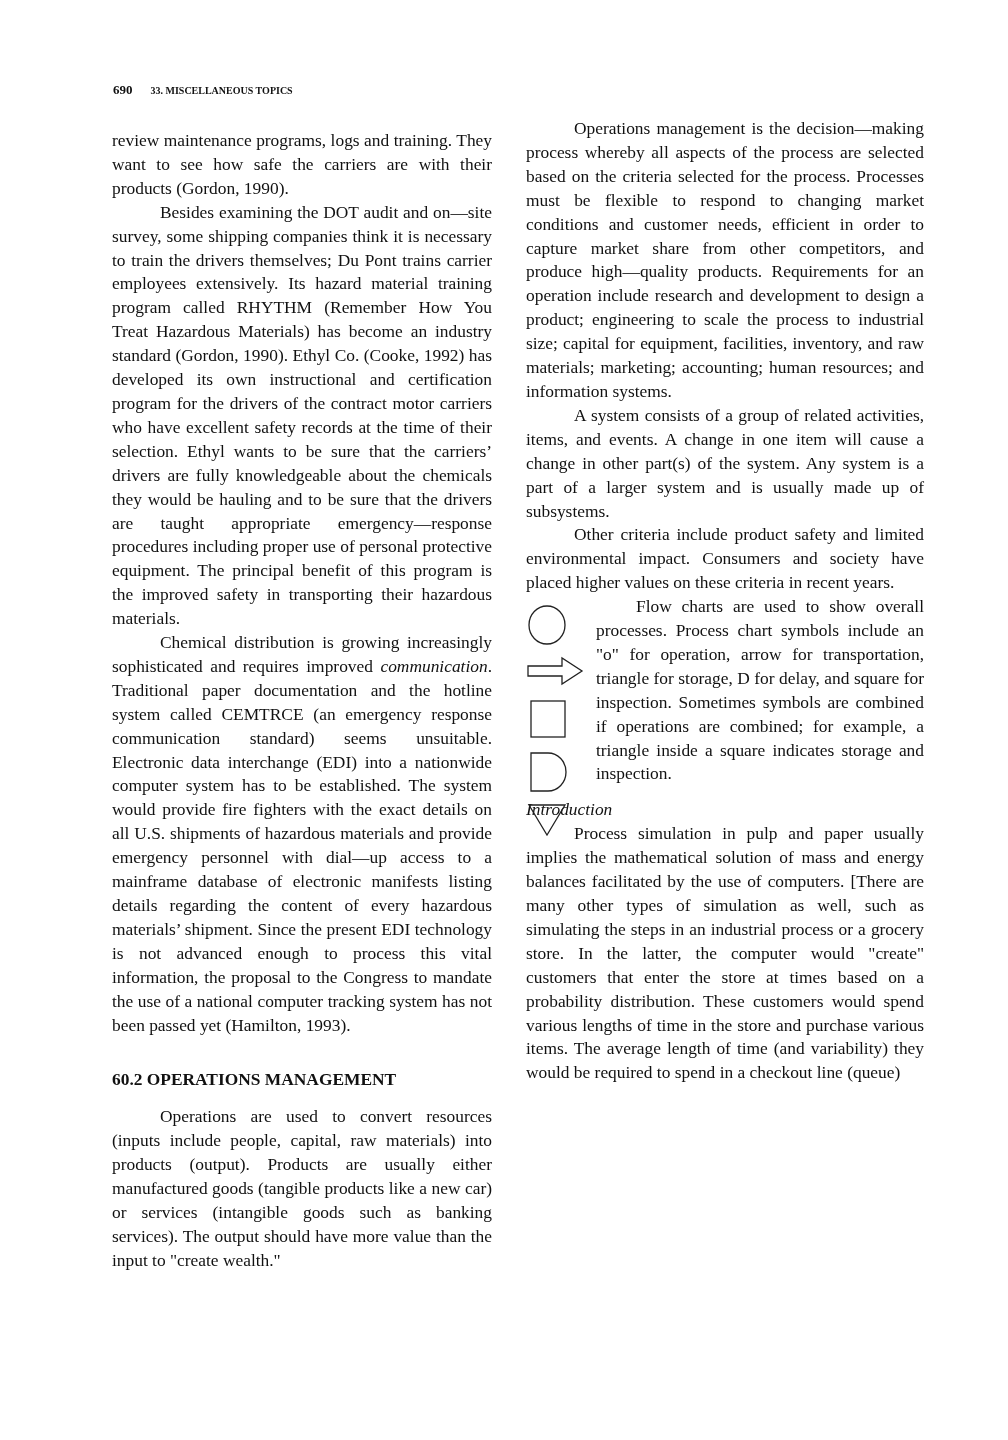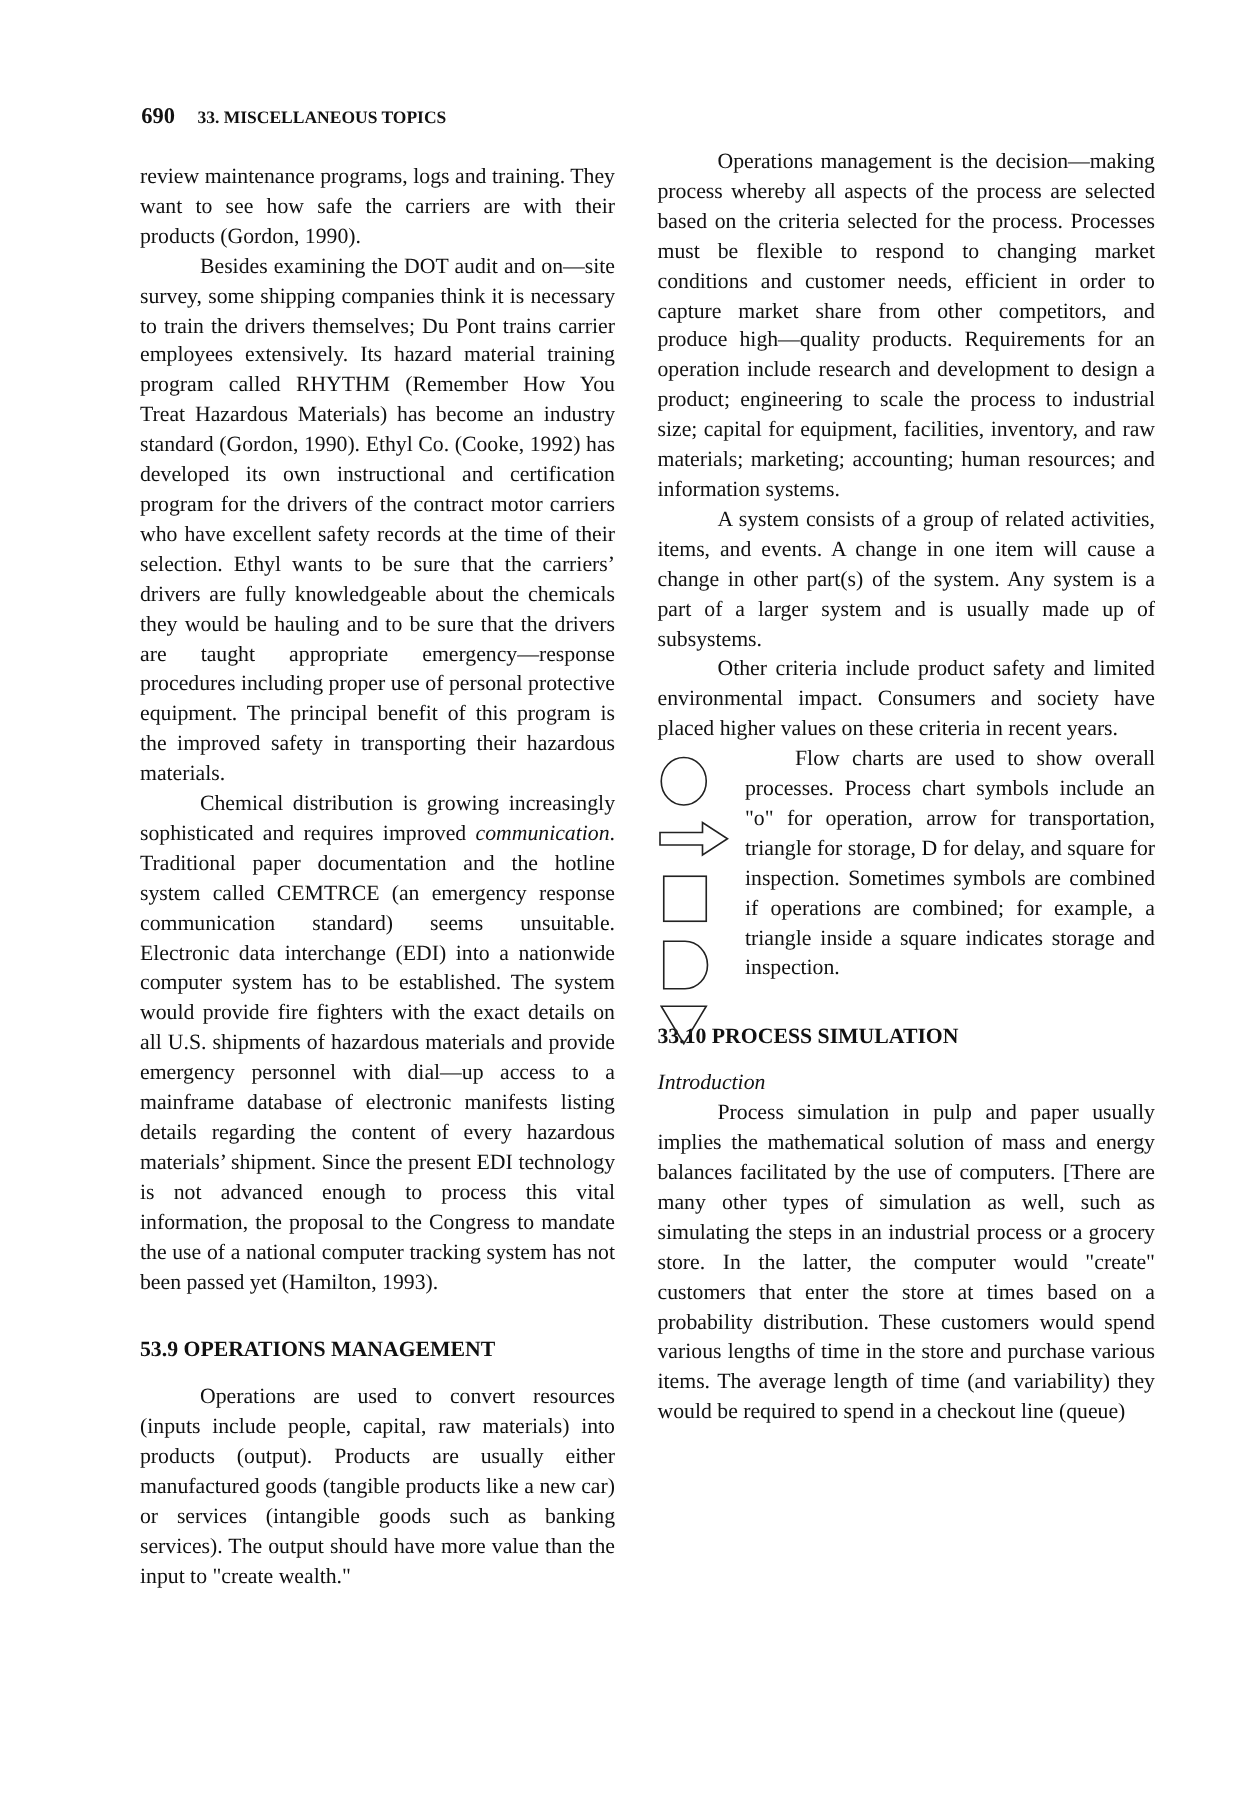--- a/index.html
+++ b/index.html
@@ -4,22 +4,22 @@
 <style>
   html, body { margin: 0; padding: 0; background: #ffffff; }
   body {
     width: 1008px; height: 1440px; position: relative; overflow: hidden;
     font-family: "Liberation Serif", "DejaVu Serif", serif; color: #111;
   }
   .running-head {
     position: absolute; left: 113px; top: 82px;
     font-weight: bold; display: flex; align-items: baseline;
   }
-  .page-num { font-size: 18px; margin-right: 18px; }
-  .chapter { font-size: 14px; }
+  .page-num { font-size: 13px; margin-right: 18px; }
+  .chapter { font-size: 10px; }
   .col {
     position: absolute; top: 117px; width: 380px;
     font-size: 17.4px; line-height: 23.9px; text-align: justify;
     hyphens: manual;
   }
   .col-left { left: 112px; margin-top: 12px; }
   .col-right { left: 526px; width: 398px; }
   p { margin: 0; }
   p.ind { text-indent: 48px; }
   .section-heading {
@@ -40,21 +40,21 @@
 
 <div class="running-head">
   <span class="page-num">690</span>
   <span class="chapter">33. MISCELLANEOUS TOPICS</span>
 </div>
 
 <div class="col col-left">
   <p>review maintenance programs, logs and training. They want to see how safe the carriers are with their products (Gordon, 1990).</p>
   <p class="ind">Besides examining the DOT audit and on—site survey, some shipping companies think it is necessary to train the drivers themselves; Du Pont trains carrier employees extensively.  Its hazard material training program called RHYTHM (Remember How You Treat Hazardous Materials) has become an industry standard (Gordon, 1990). Ethyl Co. (Cooke, 1992) has developed its own instructional and certification program for the drivers of the contract motor carriers who have excellent safety records at the time of their selec­tion.  Ethyl wants to be sure that the carriers’ drivers are fully knowledgeable about the chemi­cals they would be hauling and to be sure that the drivers are taught appropriate emergency—re­sponse procedures including proper use of person­al protective equipment.  The principal benefit of this program is the improved safety in transporting their hazardous materials.</p>
   <p class="ind"><span>Chemical distribution is growing increasingly sophisticated and requires improved </span><em>communica­tion</em><span>.  Traditional paper documentation and the hotline system called CEMTRCE (an emergency response communication standard) seems unsuit­able.  Electronic data interchange (EDI) into a nationwide computer system has to be established. The system would provide fire fighters with the exact details on all U.S. shipments of hazardous materials and provide emergency personnel with dial—up access to a mainframe database of elec­tronic manifests listing details regarding the con­tent of every hazardous materials’ shipment. Since the present EDI technology is not advanced enough to process this vital information, the proposal to the Congress to mandate the use of a national computer tracking system has not been passed yet (Hamilton, 1993).</span></p>
-  <div class="section-heading">53.9 OPERATIONS MANAGEMENT</div>
+  <div class="section-heading">60.2 OPERATIONS MANAGEMENT</div>
   <p class="ind">Operations are used to convert resources (inputs include people, capital, raw materials) into products (output).  Products are usually either manufactured goods (tangible products like a new car) or services (intangible goods such as banking services).  The output should have more value than the input to "create wealth."</p>
 </div>
 
 <div class="col col-right">
   <p class="ind">Operations management is the decision—making process whereby all aspects of the process are selected based on the criteria selected for the process.  Processes must be flexible to respond to changing market conditions and customer needs, efficient in order to capture market share from other competitors, and produce high—quality prod­ucts.  Requirements for an operation include research and development to design a product; engineering to scale the process to industrial size; capital for equipment, facilities, inventory, and raw materials; marketing;  accounting;  human resources; and information systems.</p>
   <p class="ind">A system consists of a group of related activities, items, and events.  A change in one item will cause a change in other part(s) of the system.  Any system is a part of a larger system and is usually made up of subsystems.</p>
   <p class="ind">Other criteria include product safety and limited environmental impact.  Consumers and society have placed higher values on these criteria in recent years.</p>
 
   <div class="flow-block">
     <div class="symbols">
@@ -72,16 +72,15 @@
       </svg>
       <svg width="60" height="40">
         <path d="M3 4 L39 4 L21 34 Z" fill="none" stroke="#222" stroke-width="1.3"></path>
       </svg>
     </div>
     <div class="flow-text">
       <p class="ind">Flow charts are used to show overall processes.  Process chart symbols include an "o" for operation, arrow for transportation, triangle for storage, D for delay, and square for inspection.  Some­times symbols are combined if operations are combined;  for example, a triangle inside a square indicates  storage and inspection.</p>
     </div>
   </div>
 
-  <div class="section-heading">33.10 PROCESS SIMULATION</div>
   <p class="subheading">Introduction</p>
   <p class="ind">Process simulation in pulp and paper usually implies the mathematical solution of mass and energy balances facilitated by the use of comput­ers.  [There are many other types of simulation as well, such as simulating the steps in an industrial process or a grocery store.  In the latter, the computer would "create" customers that enter the store at times based on a probability distribution. These customers would spend various lengths of time in the store and purchase various items.  The average length of time (and variability) they would be required to spend in a checkout line (queue)</p>
 </div>
 
 </body></html>

